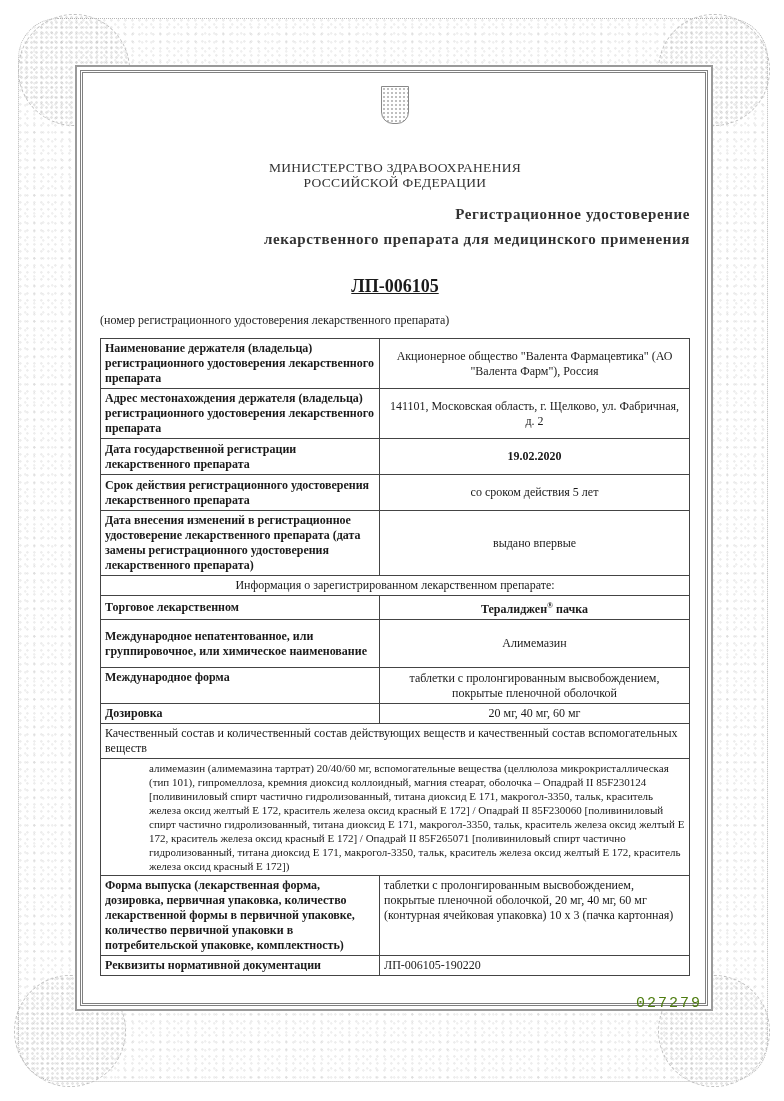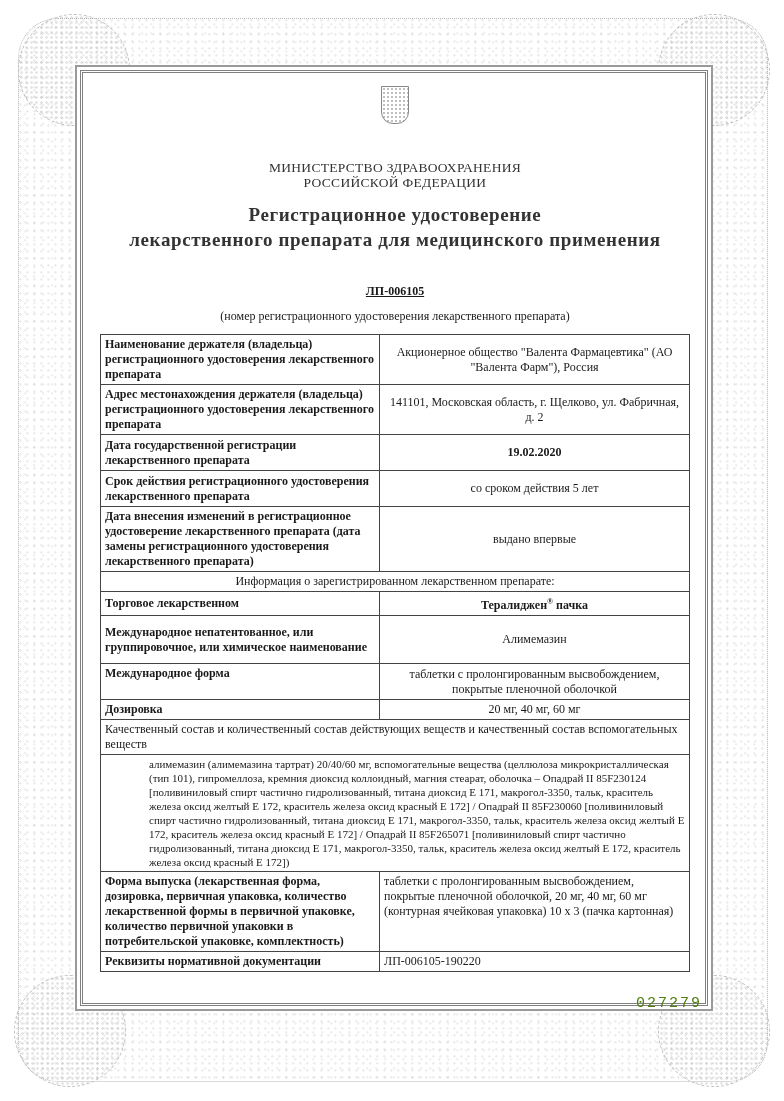--- a/index.html
+++ b/index.html
@@ -13,23 +13,23 @@
     background: radial-gradient(circle, rgba(0,0,0,0.10) 1px, transparent 1.6px) 0 0/5px 5px;
     border:1px dashed #c0c0c0; }
   .corner.tl { left:18px; top:14px; } .corner.tr { right:14px; top:14px; }
   .corner.bl { left:14px; bottom:14px; } .corner.br { right:14px; bottom:14px; }
   .frame-inner { position:absolute; left:80px; top:70px; width:622px; height:930px; background:#fff;
     border:3px double #808080; box-shadow: 0 0 0 3px #fff, 0 0 0 5px #9a9a9a; }
   .content { position:absolute; left:100px; top:80px; width:590px; }
   .emblem { width:26px; height:36px; margin:6px auto 0; border:1px solid #888; border-radius:0 0 12px 12px;
     background: radial-gradient(circle, rgba(0,0,0,0.25) 0.8px, transparent 1.2px) 0 0/4px 4px; }
   .ministry { text-align:center; font-size:13.5px; letter-spacing:0.3px; line-height:15px; margin-top:36px; color:#333; }
-  .title { text-align:center; font-weight:bold; font-size:19px; line-height:25px; letter-spacing:0.6px; margin-top:12px; color:#333; }
-  .regno { text-align:center; font-weight:bold; font-size:12px; text-decoration:underline; margin-top:32px; }
-  .regno-caption { text-align:center; font-size:12px; margin-top:10px; }
+  .title { text-align:right; font-weight:bold; font-size:15px; line-height:25px; letter-spacing:0.6px; margin-top:12px; color:#333; }
+  .regno { text-align:center; font-weight:bold; font-size:18px; text-decoration:underline; margin-top:24px; }
+  .regno-caption { font-size:12px; margin-top:16px; }
   table { width:590px; border-collapse:collapse; margin-top:10px; font-size:12px; line-height:15px; }
   td { border:1px solid #444; padding:2px 4px; vertical-align:middle; }
   td.lbl { font-weight:bold; width:270px; text-align:left;margin-left:40px; }
   td.val { text-align:center; }
   td.val.left { text-align:left; vertical-align:top; }
   td.span { text-align:center; font-weight:normal; }
   td.span-bold { font-weight:normal; text-align:left; }
   td.composition { text-align:left; font-size:11px; line-height:14px;padding-left:48px; }
   sup { font-size:8px; }
   .serial { position:absolute; left:636px; top:995px; font-family:Liberation Mono, monospace; font-size:15px; letter-spacing:2px; color:#4d7c0f; }

